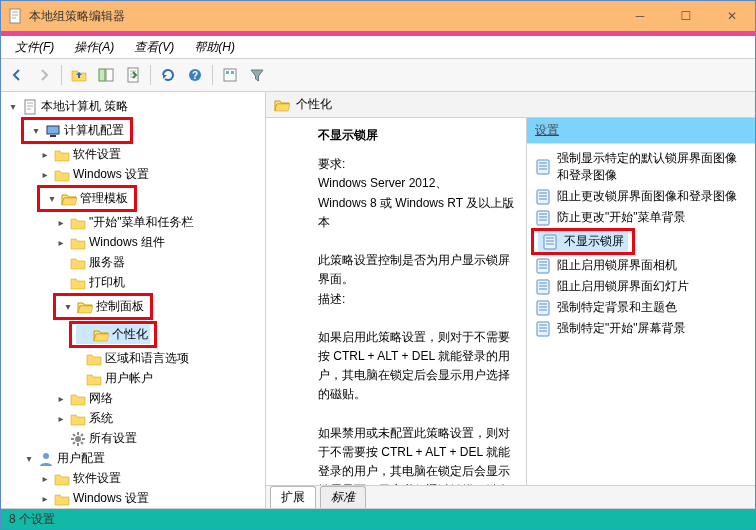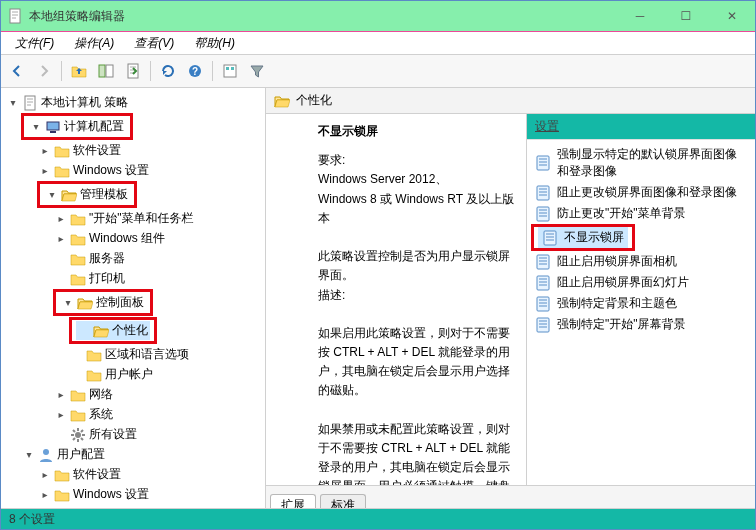--- a/index.html
+++ b/index.html
@@ -1,17 +1,17 @@
 <!DOCTYPE html>
 <html><head>
 <meta charset="utf-8">
 <style>
   html,body{margin:0;padding:0;font-family:"Microsoft YaHei","SimSun",Arial,sans-serif;font-size:12px;color:#000;background:#fff;}
   .window{width:756px;height:530px;border:1px solid #5a8ac6;box-sizing:border-box;display:flex;flex-direction:column;background:#fff;}
-  .titlebar{height:30px;background:#86efac;display:flex;align-items:center;border-bottom:1px solid #ec4899;justify-content:center;}
+  .titlebar{height:30px;background:#fdba74;display:flex;align-items:center;border-bottom:5px solid #ec4899;justify-content:center;}
   .titlebar .ticon{width:16px;height:16px;margin:0 6px;}
   .title-text{flex:1;font-size:12px;color:#333;}
   .win-btns{display:flex;}
   .win-btn{width:46px;height:30px;display:flex;align-items:center;justify-content:center;color:#555;}
 
   .menubar{height:22px;display:flex;align-items:center;padding:0 4px;border-bottom:1px solid #d0d0d0;}
   .menu-item{padding:2px 10px;font-size:12px;font-style:italic;}
   .toolbar{height:28px;display:flex;align-items:center;padding:2px 4px;gap:3px;border-bottom:1px solid #d0d0d0;background:#f7f7f7;}
   .tbtn{width:22px;height:22px;display:flex;align-items:center;justify-content:center;border:1px solid transparent;border-radius:2px;}
   .tsep{width:1px;height:20px;background:#ccc;margin:0 2px;}
@@ -29,29 +29,29 @@
   .node .exp.none{visibility:hidden;}
   .node.selected{background:#cce8ff;}
   .hl-red{border:3px solid #e30613;display:inline-flex;padding:1px 4px;}
 
   
   .path-header{background:#f3f3f3;border-bottom:1px solid #d0d0d0;padding:4px 8px;display:flex;align-items:center;gap:6px;}
   .cols{display:flex;flex:1;min-height:0;margin-left:44px;}
   .desc-col{width:200px;border-right:1px solid #d0d0d0;padding:8px;overflow:auto;font-size:12px;line-height:1.6;}
   .desc-col .setting-name{font-weight:bold;margin-bottom:10px;}
   .list-col{flex:1;display:flex;flex-direction:column;min-height:0;}
-  .list-header{padding:4px 8px;border-bottom:1px solid #e0e0e0;color:#444;background:#14b8a6;text-decoration:underline;}
+  .list-header{padding:4px 8px;border-bottom:1px solid #e0e0e0;color:#444;background:#7dd3fc;text-decoration:underline;}
   .list-body{flex:1;overflow:auto;padding:4px;}
   .li-row{display:flex;align-items:center;gap:6px;padding:2px 4px;}
   .li-row.selected{background:#cce8ff;}
   .hl-red-row{border:3px solid #e30613;display:inline-flex;padding:0 4px;}
 
   .tabs{display:flex;border-top:1px solid #d0d0d0;height:22px;background:#f5f5f5;}
-  .tab{padding:2px 10px;border:1px solid #b8b8b8;border-bottom:none;background:#fff;margin-top:8px;font-size:12px;border-radius:3px 3px 0 0;margin-left:4px;}
-  .tab.inactive{background:#eee;}
+  .tab{padding:2px 10px;border:1px solid #b8b8b8;border-bottom:none;background:#fff;margin-top:0;font-size:12px;border-radius:3px 3px 0 0;margin-left:4px;}
+  .tab.inactive{background:#eee;font-style:italic;}
 
   .statusbar{height:20px;border-top:1px solid #d0d0d0;display:flex;align-items:center;padding:0 8px;font-size:12px;color:#333;background:#14b8a6;}
 
   
   .ico{width:16px;height:16px;flex:0 0 16px;}
   .folder{fill:#ffd96a;stroke:#c79a00;stroke-width:0.5;}
   .folder-open{fill:#ffe59a;stroke:#c79a00;}
   .policy{fill:#e8f4ff;stroke:#5b8fc7;}
   .comp{fill:#7bb2e8;stroke:#336;}
 </style>

